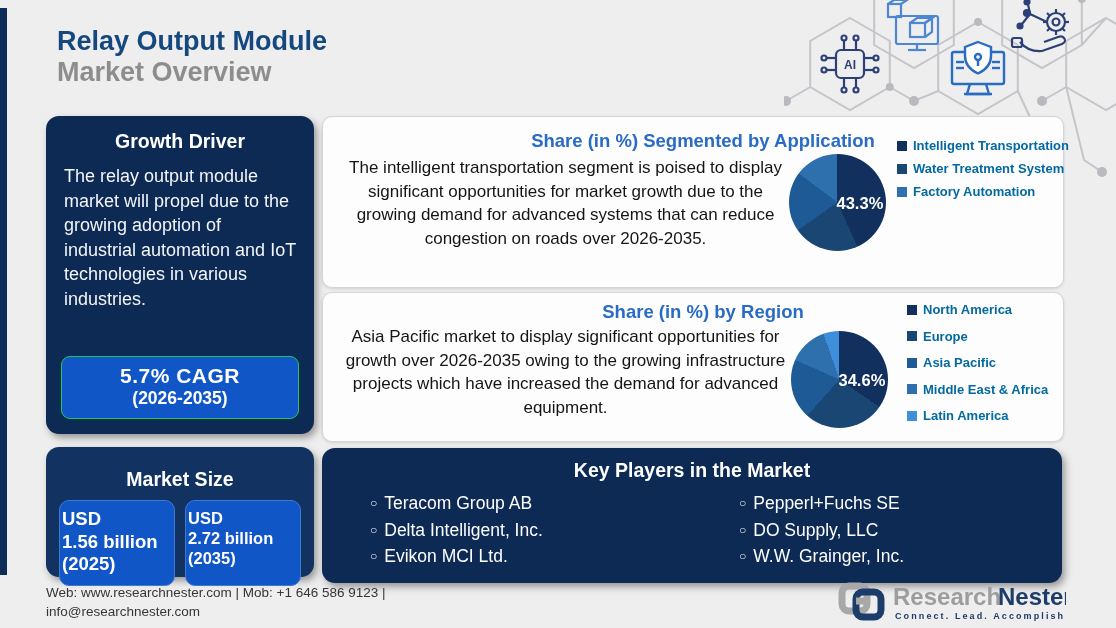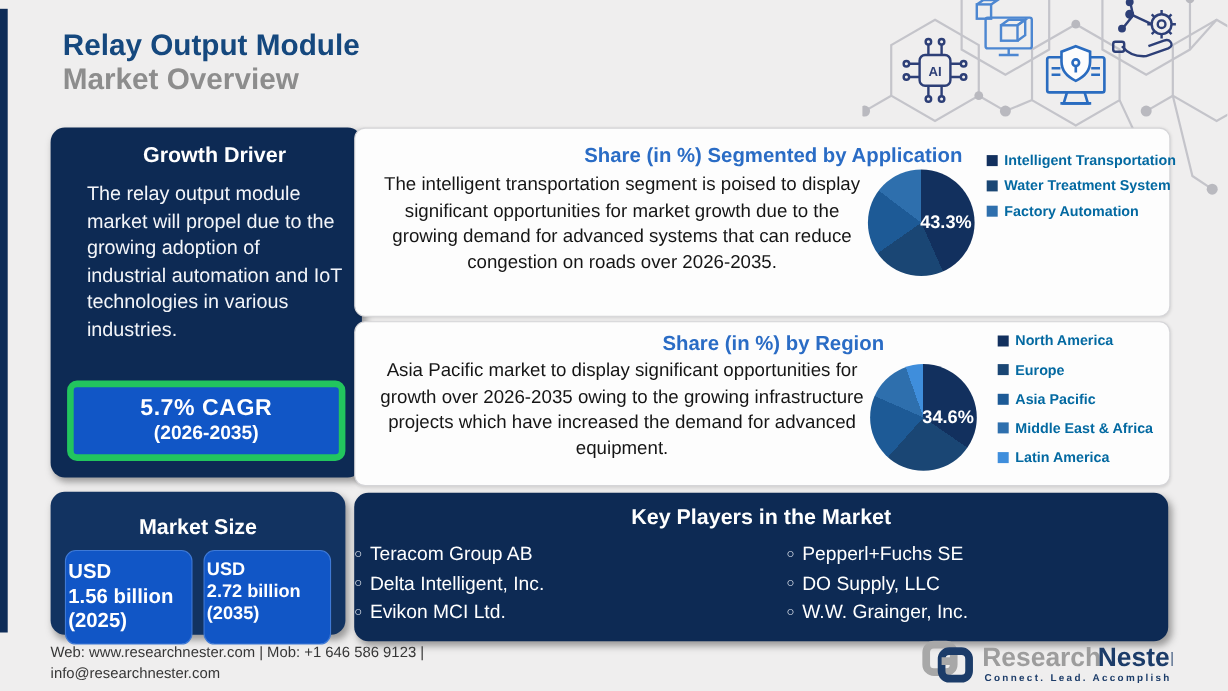--- a/index.html
+++ b/index.html
@@ -14,26 +14,26 @@
   .header{position:absolute;left:57px;top:26px;z-index:3;}
   .header .t1{font-size:27px;font-weight:bold;color:#15487e;line-height:31px;}
   .header .t2{font-size:27px;font-weight:bold;color:#8d8d8d;line-height:31px;}
 
   .hex-deco{position:absolute;right:0;top:0;z-index:1;}
 
   .panel-navy{
     position:absolute;background:#0d2a54;border-radius:13px;color:#fff;
     box-shadow:3px 4px 7px rgba(70,70,70,.5);z-index:2;
   }
-  #growth-driver{left:46px;top:116px;width:268px;height:318px;padding-left:15px;}
+  #growth-driver{left:46px;top:116px;width:268px;height:318px;}
   .gd-heading{text-align:center;font-size:19.5px;font-weight:bold;margin-top:14px;}
   .gd-body{margin:11px 16px 0 18px;font-size:18px;line-height:24.5px;color:#f3f5f9;}
   .cagr-btn{
     position:absolute;left:15px;right:15px;bottom:15px;background:#1156c6;
-    border:6px solid #22c55e;border-radius:9px;text-align:center;padding:7px 0 9px;
+    border:1px solid #22c55e;border-radius:9px;text-align:center;padding:7px 0 9px;
   }
   .cagr-line1{font-size:21px;font-weight:bold;letter-spacing:.5px;}
   .cagr-line2{font-size:17.5px;font-weight:bold;}
 
   #market-size{left:46px;top:447px;width:268px;height:130px;background:#123361;}
   .ms-heading{text-align:center;font-size:19.5px;font-weight:bold;margin-top:21px;}
   .ms-cards{display:flex;gap:10px;margin:9px 13px 0;}
   .ms-card{
     flex:1;background:#1156c6;border:1px solid #3e79d6;border-radius:10px;
     padding:7px 2px 9px;font-weight:bold;line-height:1.22;
@@ -62,21 +62,21 @@
   #legend-app{left:574px;top:21px;gap:7px;width:172px;}
   #legend-region{left:584px;top:9px;gap:10.5px;width:185px;}
   .legend-item{display:flex;gap:6px;align-items:flex-start;}
   .swatch{width:10px;height:10px;margin-top:2.5px;flex:none;}
   .legend-text{font-size:13px;font-weight:bold;color:#0369a1;line-height:16px;}
 
   #key-players{left:322px;top:448px;width:740px;height:135px;}
   .kp-heading{text-align:center;color:#fff;font-weight:bold;font-size:19.5px;margin-top:11px;}
   .kp-cols{display:flex;margin-top:8px;}
   .kp-col{flex:1;box-sizing:border-box;}
-  .kp-col:first-child{}
+  .kp-col:first-child{margin-left:48px;}
   .kp-col:last-child{padding-left:46px;}
   .kp-item{color:#fff;font-size:17.5px;line-height:26.5px;display:flex;align-items:center;gap:7px;}
   .kp-item::before{content:"○";font-size:12px;color:#e8edf5;}
 
   .footer-contact{position:absolute;left:46px;top:584px;font-size:13.5px;color:#363636;line-height:18.5px;z-index:2;}
   .logo{position:absolute;right:50px;top:579px;z-index:2;}
 </style>
 </head>
 <body>
 

